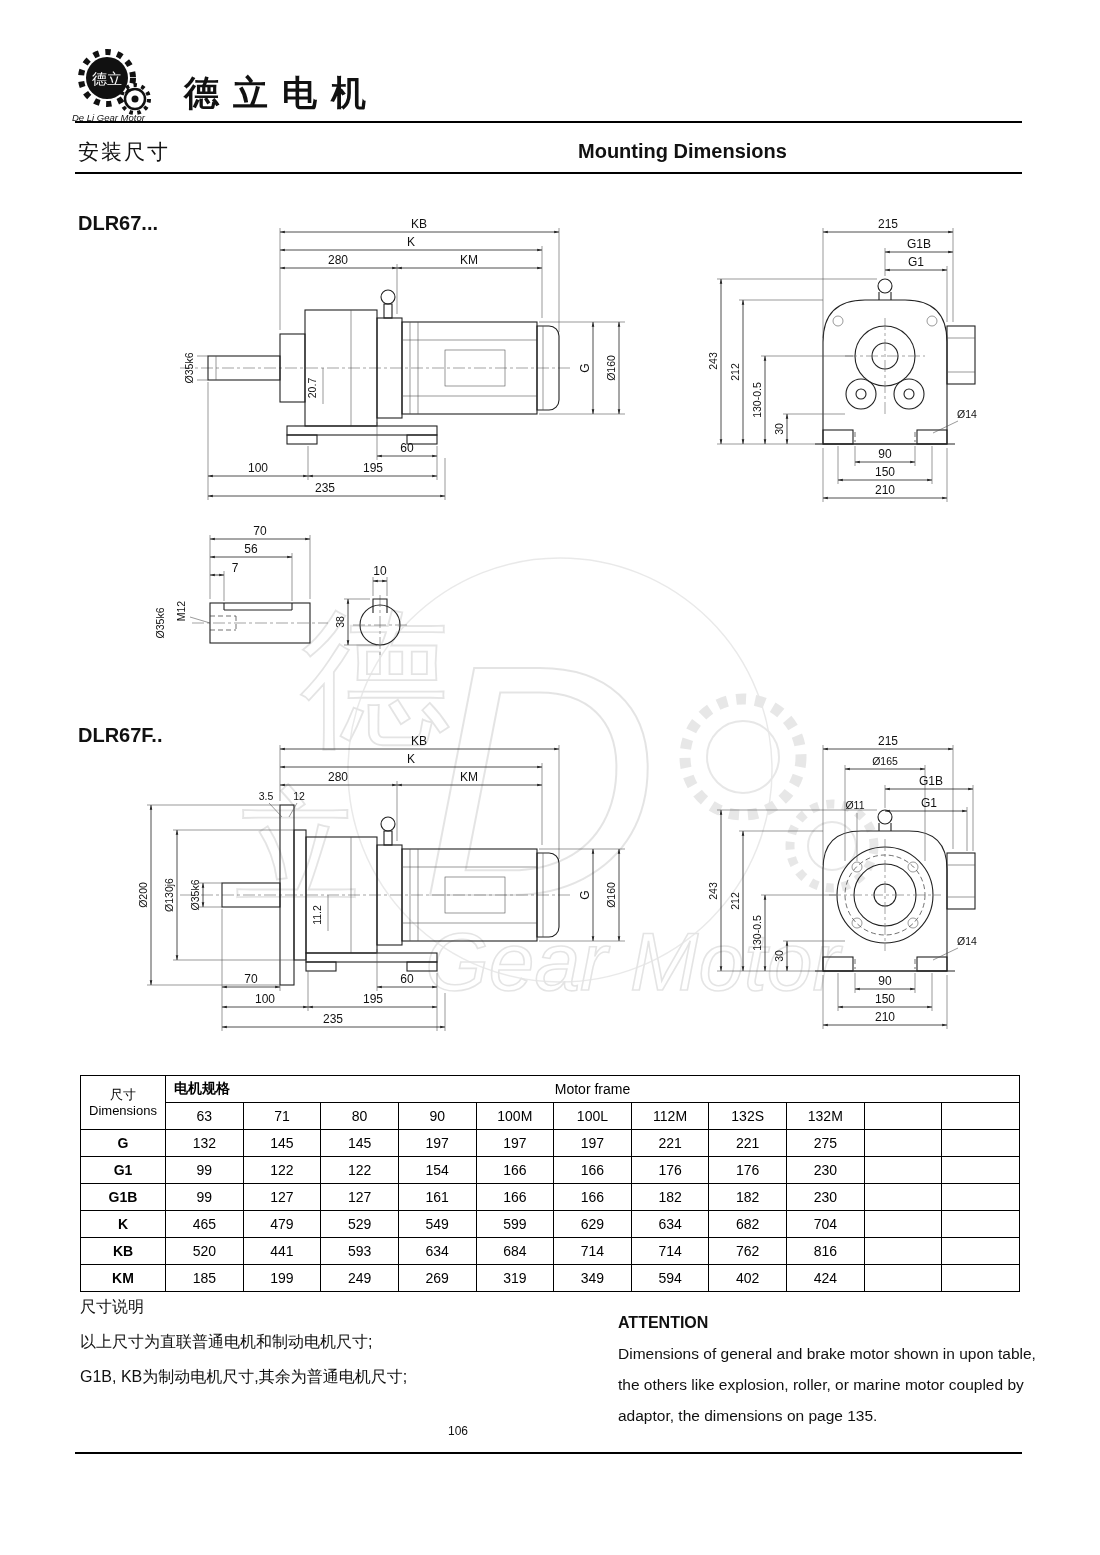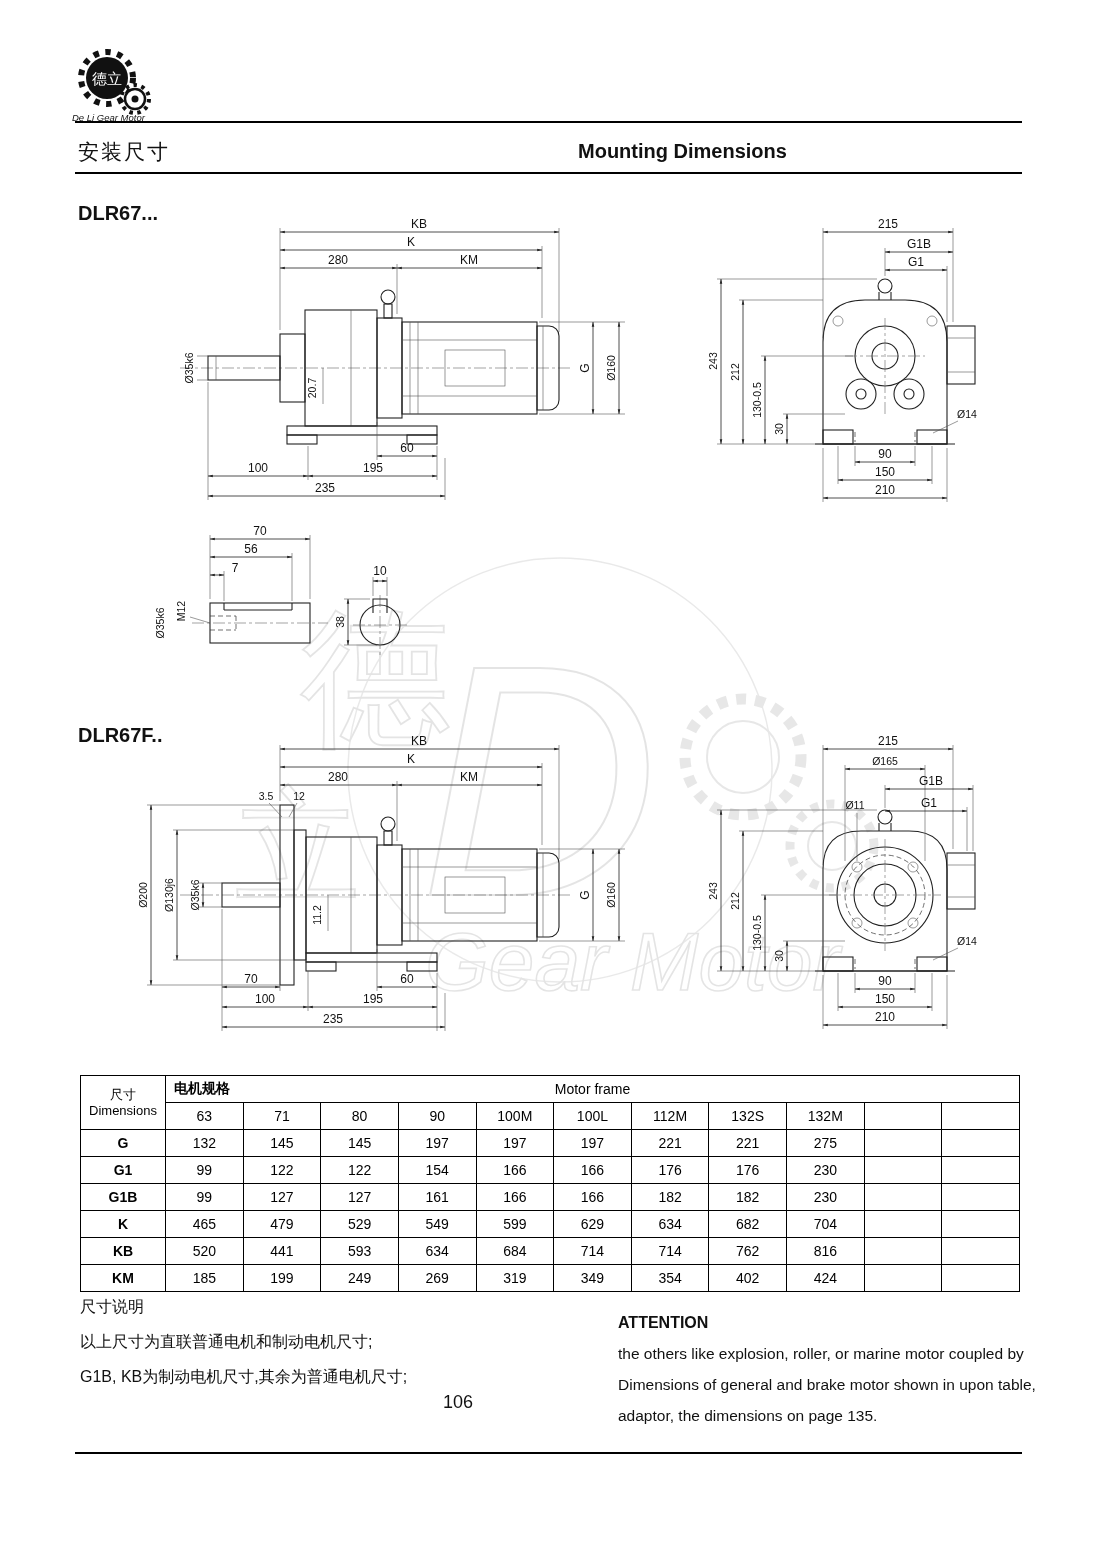--- a/index.html
+++ b/index.html
@@ -8,21 +8,21 @@
   .page{position:relative;width:1100px;height:1555px;background:#fff;margin:0 auto;overflow:hidden}
   .abs{position:absolute}
   .rule{position:absolute;left:75px;width:947px;background:#000}
   #rule-top{top:121px;height:2px}
   #rule-title{top:172px;height:2px}
   #rule-bottom{top:1452px;height:2px}
   .brand{position:absolute;left:184px;top:70px;font-size:35px;font-weight:700;letter-spacing:14px;font-family:"Liberation Serif","DejaVu Serif",serif}
   .title-cn{position:absolute;left:78px;top:138px;font-size:21px;letter-spacing:2px}
   .title-en{position:absolute;left:578px;top:140px;font-size:20px;font-weight:700}
   .sec-label{position:absolute;left:78px;font-size:20px;font-weight:700}
-  #sec1{top:202px}
+  #sec1{top:212px}
   #sec2{top:724px}
   
   svg text{font-family:"Liberation Sans","DejaVu Sans",sans-serif}
   .geo{stroke:#222;fill:none;stroke-width:1.1}
   .thin{stroke:#555;fill:none;stroke-width:0.6}
   .dim{stroke:#222;fill:none;stroke-width:0.8}
   .cl{stroke:#666;fill:none;stroke-width:0.6;stroke-dasharray:12 3 3 3}
   .hid{stroke:#333;fill:none;stroke-width:0.7;stroke-dasharray:5 3}
   .lbl{fill:#111;font-size:12px;text-anchor:middle;stroke:none}
   .lbl.sm{font-size:10.5px}
@@ -33,21 +33,21 @@
   .dim-table .group{position:relative}
   .dim-table .group .g-cn{position:absolute;left:8px;top:50%;transform:translateY(-50%);font-weight:700}
   .dim-table .colh{font-weight:400}
   .dim-table .rowh{font-weight:700}
   
   .notes-cn{position:absolute;left:80px;top:1297px;font-size:16px}
   .notes-cn div{margin-bottom:14px}
   .notes-en{position:absolute;left:618px;top:1314px;font-size:15.5px}
   .notes-en div{margin-bottom:13px}
   .notes-en .t{font-weight:700;font-size:16px}
-  .page-num{position:absolute;left:0;top:1392px;width:916px;text-align:center;font-size:18px}
+  .page-num{position:absolute;left:0;top:1424px;width:916px;text-align:center;font-size:12px}
 </style>
 </head>
 <body>
 
 <div class="page">
 
   <svg class="abs" style="left:190px;top:545px" width="730" height="480" viewBox="0 0 730 480">
     <g opacity="0.4">
       <circle cx="370" cy="225" r="212" fill="none" stroke="#c9c9c9" stroke-width="1.5"></circle>
       <text x="230" y="350" font-size="330" font-family="Liberation Serif, DejaVu Serif, serif" font-style="italic" fill="none" stroke="#bdbdbd" stroke-width="2">D</text>
@@ -63,20 +63,21 @@
 
   <svg class="abs" style="left:70px;top:48px" width="110" height="78" viewBox="0 0 110 78">
     <circle cx="37" cy="30" r="26" fill="none" stroke="#111" stroke-width="6" stroke-dasharray="5.5 6.5"></circle>
     <circle cx="37" cy="30" r="21" fill="#111" stroke="none"></circle>
     <text x="37" y="36" font-size="15" fill="#fff" text-anchor="middle">德立</text>
     <circle cx="65" cy="51" r="14" fill="none" stroke="#111" stroke-width="4" stroke-dasharray="3.5 4.5"></circle>
     <circle cx="65" cy="51" r="10" fill="#fff" stroke="#111" stroke-width="2.5"></circle>
     <circle cx="65" cy="51" r="3.5" fill="#111" stroke="none"></circle>
     <text x="2" y="73" font-size="9.5" fill="#111" font-style="italic">De Li Gear Motor</text>
   </svg>
+  <div class="brand">德立电机</div>
   <div id="rule-top" class="rule"></div>
   <div class="title-cn">安装尺寸</div>
   <div class="title-en">Mounting Dimensions</div>
   <div id="rule-title" class="rule"></div>
 
   <div id="sec1" class="sec-label">DLR67...</div>
 
   <svg class="abs" style="left:85px;top:218px" width="600" height="300" viewBox="0 0 600 300">
     <g>
       <line class="cl" x1="95" y1="150" x2="487" y2="150"></line>
@@ -610,37 +611,37 @@
         <td></td>
       </tr>
       <tr>
         <td class="rowh">KM</td>
         <td>185</td>
         <td>199</td>
         <td>249</td>
         <td>269</td>
         <td>319</td>
         <td>349</td>
-        <td>354</td>
+        <td>594</td>
         <td>402</td>
         <td>424</td>
         <td></td>
         <td></td>
       </tr>
     </tbody>
   </table>
 
   <div class="notes-cn">
     <div class="t">尺寸说明</div>
     <div>以上尺寸为直联普通电机和制动电机尺寸;</div>
     <div>G1B, KB为制动电机尺寸,其余为普通电机尺寸;</div>
   </div>
   <div class="notes-en">
     <div class="t">ATTENTION</div>
+    <div>Dimensions of general and brake motor shown in upon table,</div>
     <div>the others like explosion, roller, or marine motor coupled by</div>
-    <div>Dimensions of general and brake motor shown in upon table,</div>
     <div>adaptor, the dimensions on page 135.</div>
   </div>
 
   <div id="rule-bottom" class="rule"></div>
   <div class="page-num">106</div>
 
 </div>
 
 </body></html>

